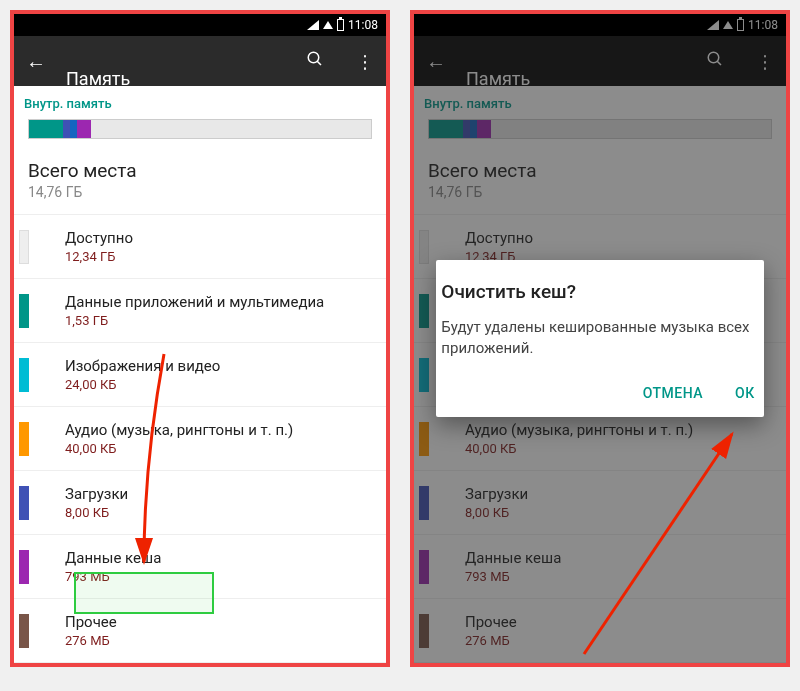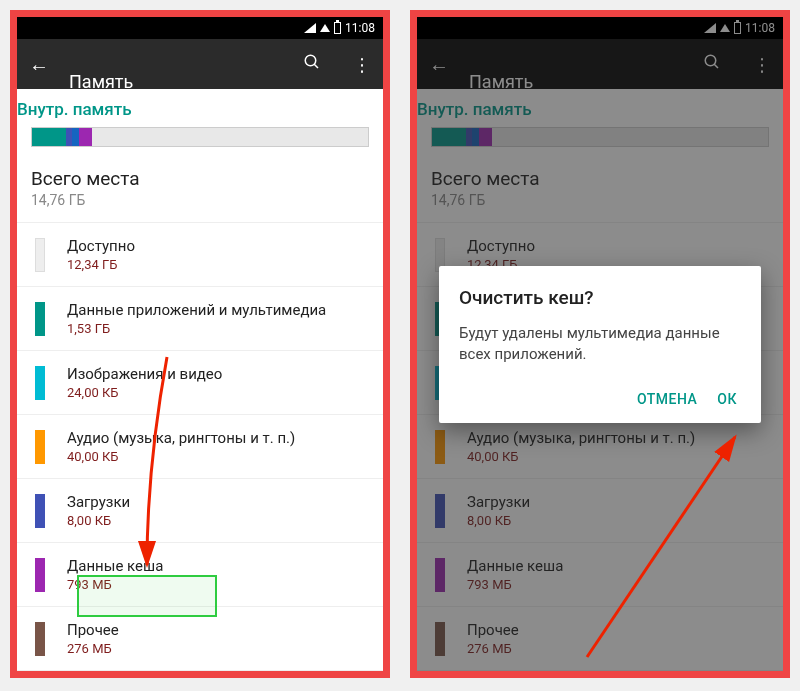--- a/index.html
+++ b/index.html
@@ -6,21 +6,21 @@
   body {
     background: #f0f0f0;
     font-family: Roboto, Arial, sans-serif;
     display: flex;
     gap: 20px;
     padding: 10px;
     justify-content: center;
   }
   .phone {
     width: 381px;
-    border: 7px solid #ef4444;
+    border: 4px solid #ef4444;
     background: #fff;
     position: relative;
     overflow: hidden;
   }
   .statusbar {
     background: #000;
     height: 22px;
     color: #fff;
     display: flex;
     justify-content: flex-end;
@@ -71,44 +71,44 @@
     flex: 1;
     margin-top: 34px;
   }
   .appbar .icon {
     font-size: 18px;
     cursor: pointer;
     margin-left: 12px;
   }
   .section-header {
     color: #009688;
-    font-size: 17px;
+    font-size: 13px;
     font-weight: 500;
-    padding: 10px 0 4px;
+    padding: 10px 10px 4px;
   }
   .storage-bar {
     margin: 4px 14px 14px;
     height: 20px;
     background: #e8e8e8;
     display: flex;
     border: 1px solid #ccc;
   }
   .seg { height: 100%; }
   .total-block {
     padding: 6px 14px 14px;
     border-bottom: 1px solid #eee;
   }
   .total-label { font-size: 19px; color: #222; }
   .total-sub { font-size: 14px; color: #888; margin-top: 2px; }
   .item {
     display: flex;
     align-items: center;
-    padding: 14px 18px;
+    padding: 14px 5px;
     border-bottom: 1px solid #eee;
-    gap: 22px;
+    gap: 36px;
     cursor: pointer;
   }
   .swatch {
     width: 10px;
     height: 34px;
   }
   .swatch.blank {
     background: #eee;
     border: 1px solid #ddd;
   }
@@ -130,39 +130,39 @@
     inset: 0;
     background: rgba(0,0,0,0.45);
     display: flex;
     align-items: center;
     justify-content: center;
   }
   .dialog {
     background: #fff;
     width: 88%;
     border-radius: 2px;
-    padding: 20px 20px 10px;
+    padding: 20px 5px 10px;
     box-shadow: 0 8px 24px rgba(0,0,0,0.4);
   }
   .dialog-title {
     font-size: 19px;
     color: #222;
     margin-bottom: 14px;
     font-weight: 500;
   }
   .dialog-body {
     font-size: 15px;
     color: #444;
     line-height: 1.4;
     margin-bottom: 20px;
   }
   .dialog-actions {
     display: flex;
     justify-content: flex-end;
-    gap: 12px;
+    gap: 24px;
   }
   .dialog-btn {
     color: #009688;
     font-size: 14px;
     font-weight: 500;
     letter-spacing: 0.5px;
     cursor: pointer;
     padding: 6px 4px;
   }
   .dimmed .section-header,
@@ -348,21 +348,21 @@
             <div class="item-title">Прочее</div>
             <div class="item-sub">276 МБ</div>
           </div>
         </div>
       </div>
   </div>
 
   <div class="scrim">
     <div class="dialog">
       <div class="dialog-title">Очистить кеш?</div>
-      <div class="dialog-body">Будут удалены мультимедиа данные всех приложений.</div>
+      <div class="dialog-body">Будут удалены кешированные музыка всех приложений.</div>
       <div class="dialog-actions">
         <span class="dialog-btn">ОТМЕНА</span>
         <span class="dialog-btn">ОК</span>
       </div>
     </div>
   </div>
 
   <svg class="arrow-svg" style="left:0; top:0;" width="370" height="670">
     <defs>
         <marker id="ah2" markerWidth="10" markerHeight="10" refX="8" refY="3" orient="auto">

